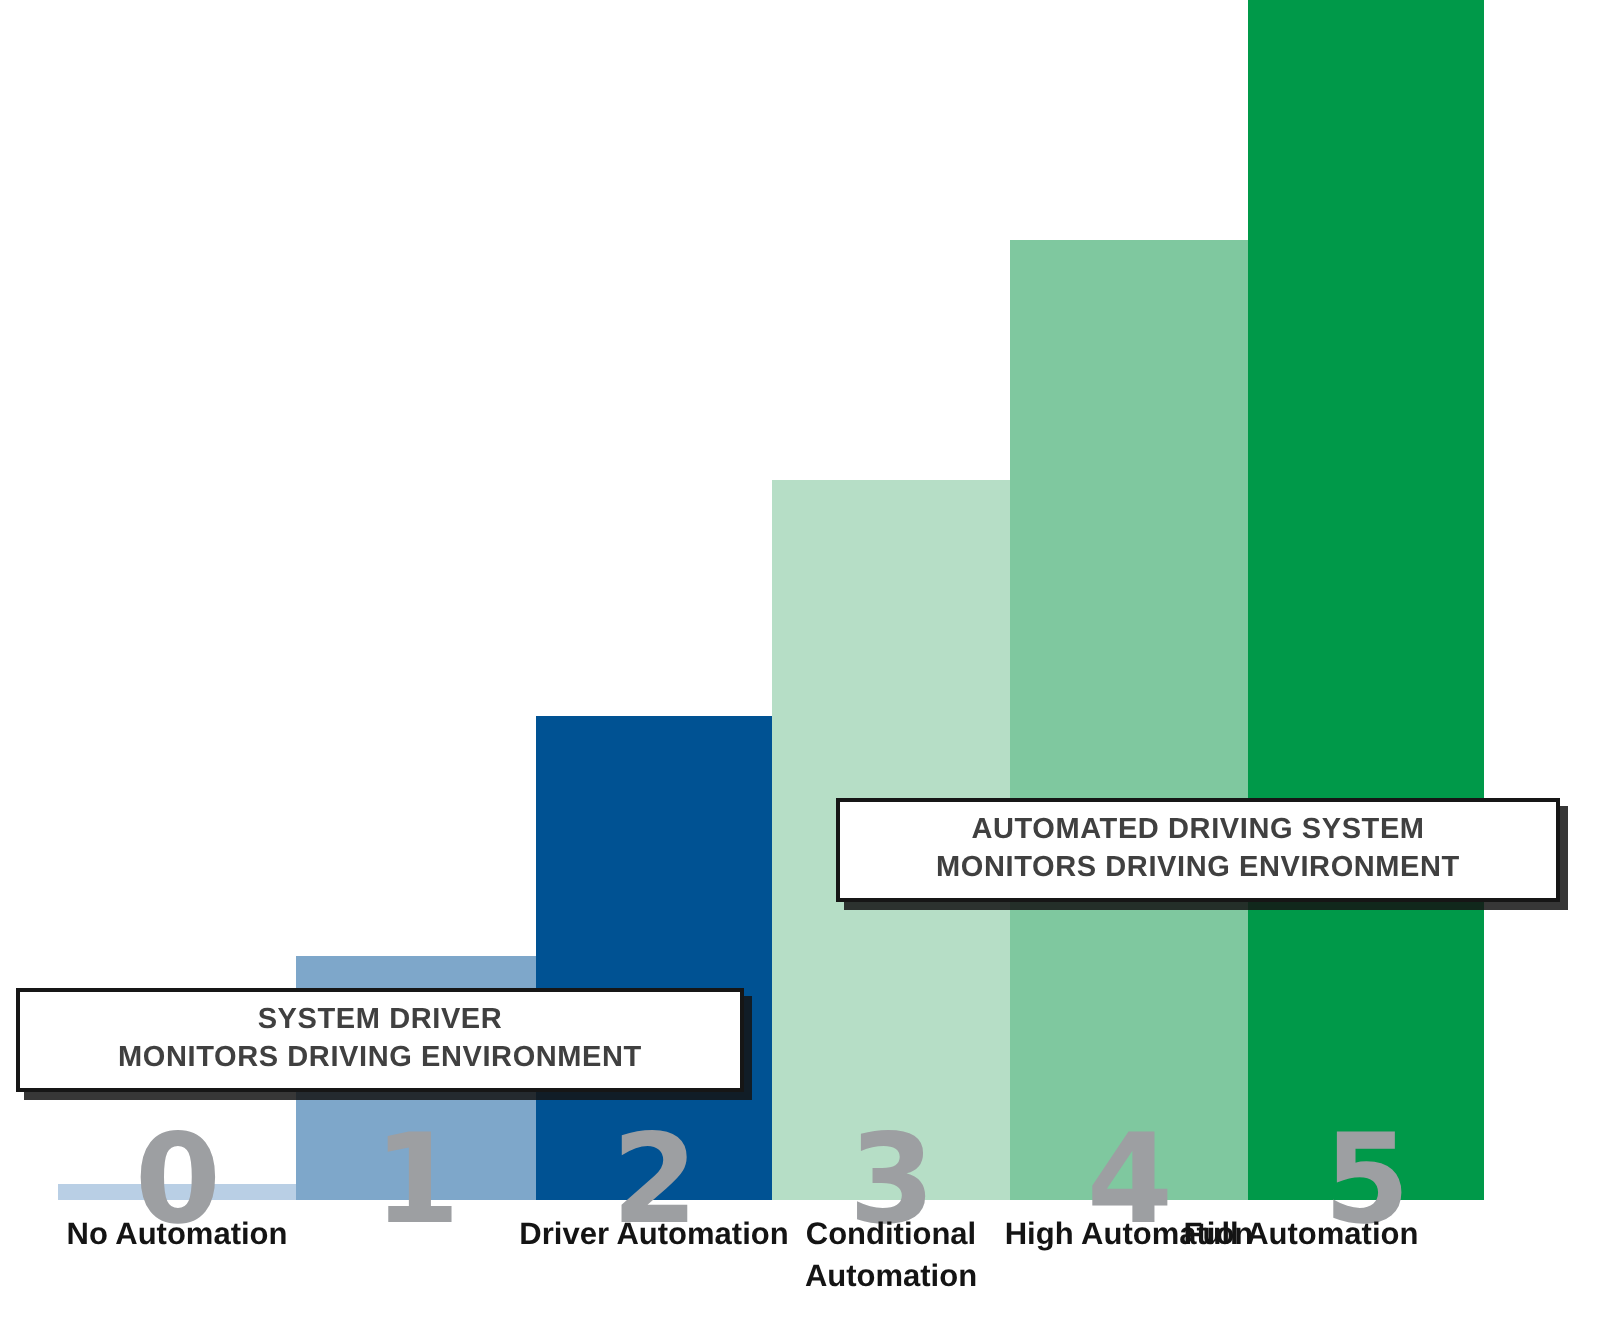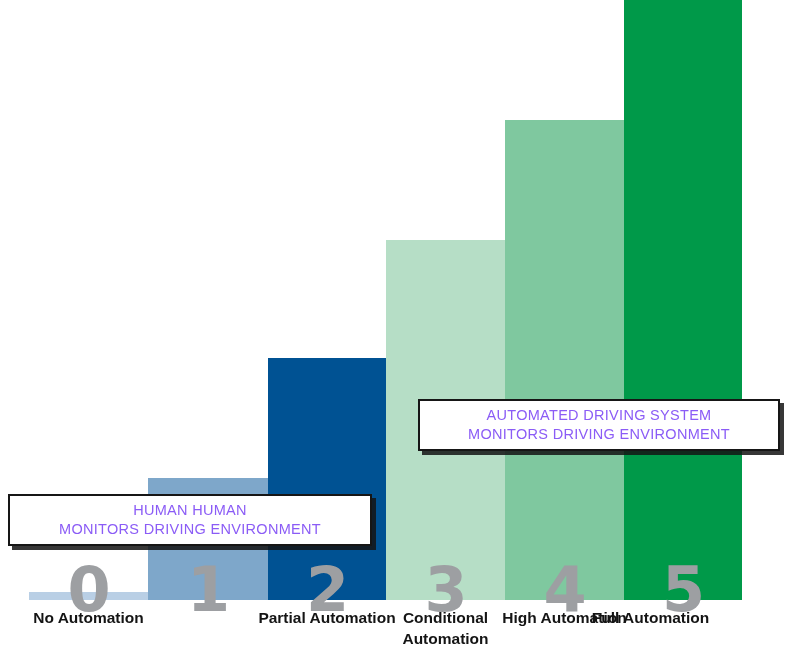--- a/index.html
+++ b/index.html
@@ -89,24 +89,24 @@
     flex-direction: column;
     align-items: center;
     justify-content: center;
     text-align: center;
     padding: 4px 10px;
   }
   .callout span {
     display: block;
     font-family: "Liberation Sans", sans-serif;
     font-size: 14.5px;
-    font-weight: normal;
+    font-weight: bold;
     letter-spacing: 0.3px;
     line-height: 1.32;
-    color: #8b5cf6;
+    color: #404040;
     white-space: nowrap;
   }
 
   #callout-human {
     left: 8px;
     top: 494px;
     width: 364px;
     height: 52px;
   }
   #callout-ads {
@@ -138,39 +138,39 @@
     <div class="numeral" style="left:505px; width:119px;">4</div>
     <div class="numeral" style="left:624px; width:118px;">5</div>
   </div>
 
   <div class="labels-layer">
     <div class="cat-label" style="left:9px; width:159px;">
       <span>No Automation</span>
       
     </div>
     <div class="cat-label" style="left:257px; width:140px;">
-      <span>Partial</span>
+      <span>Driver</span>
       <span>Automation</span>
     </div>
     <div class="cat-label" style="left:373px; width:145px;">
       <span>Conditional</span>
       <span>Automation</span>
     </div>
     <div class="cat-label" style="left:494px; width:141px;">
       <span>High</span>
       <span>Automation</span>
     </div>
     <div class="cat-label" style="left:580px; width:141px;">
       <span>Full</span>
       <span>Automation</span>
     </div>
   </div>
 
   <div class="callout" id="callout-human">
-    <span>HUMAN HUMAN</span>
+    <span>SYSTEM DRIVER</span>
     <span>MONITORS DRIVING ENVIRONMENT</span>
   </div>
 
   <div class="callout" id="callout-ads">
     <span>AUTOMATED DRIVING SYSTEM</span>
     <span>MONITORS DRIVING ENVIRONMENT</span>
   </div>
 
 </div>
 

